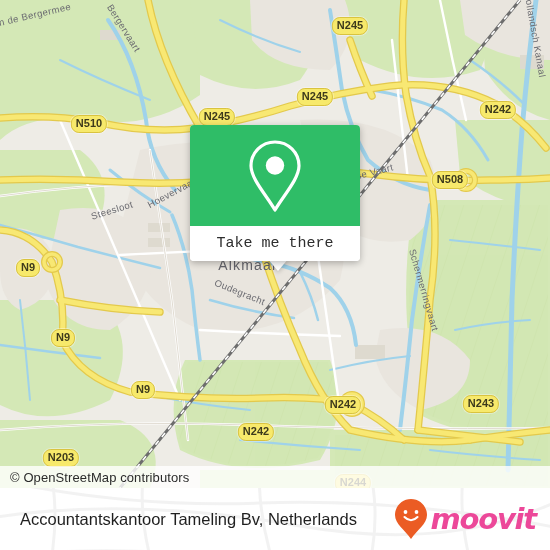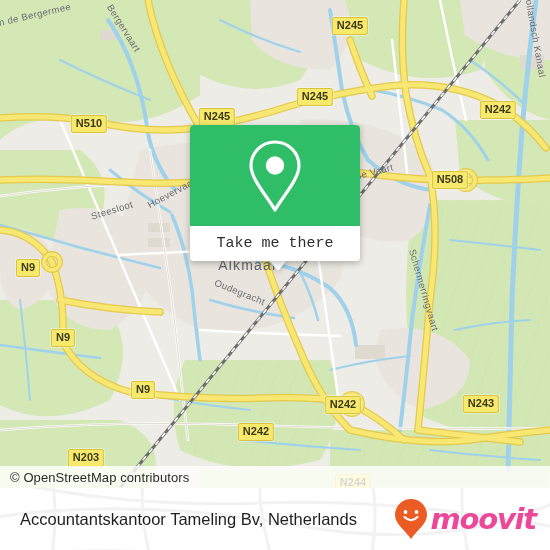--- a/index.html
+++ b/index.html
@@ -59,21 +59,21 @@
     color: #2b2b2b;
     font-family: "Liberation Sans", sans-serif;
     letter-spacing: 0.1px;
   }
 
   
   .shield {
     position: absolute;
     background: #f7e96b;
     border: 1px solid #d9c33f;
-    border-radius: 2px;
+    border-radius: 8px;
     color: #3d3a1c;
     font-size: 11px;
     font-weight: bold;
     font-family: "Liberation Sans", sans-serif;
     line-height: 1;
     padding: 2px 4px 3px 4px;
     transform: translate(-50%, -50%);
     white-space: nowrap;
     box-shadow: 0 0 0 1px rgba(255,255,255,0.35);
   }
@@ -369,21 +369,21 @@
     <div class="shield" style="left:217px;top:117px;">N245</div>
     <div class="shield" style="left:498px;top:110px;">N242</div>
     <div class="shield" style="left:89px;top:124px;">N510</div>
     <div class="shield" style="left:450px;top:180px;">N508</div>
     <div class="shield" style="left:28px;top:268px;">N9</div>
     <div class="shield" style="left:63px;top:338px;">N9</div>
     <div class="shield" style="left:143px;top:390px;">N9</div>
     <div class="shield" style="left:343px;top:405px;">N242</div>
     <div class="shield" style="left:481px;top:404px;">N243</div>
     <div class="shield" style="left:256px;top:432px;">N242</div>
-    <div class="shield" style="left:86px;top:458px;">N203</div>
+    <div class="shield" style="left:61px;top:458px;">N203</div>
     <div class="shield" style="left:353px;top:483px;">N244</div>
 
     <div class="attribution">
       <span>© OpenStreetMap contributors</span>
     </div>
   </div>
 
   <div class="callout-tail"></div>
 
   <div class="callout">

